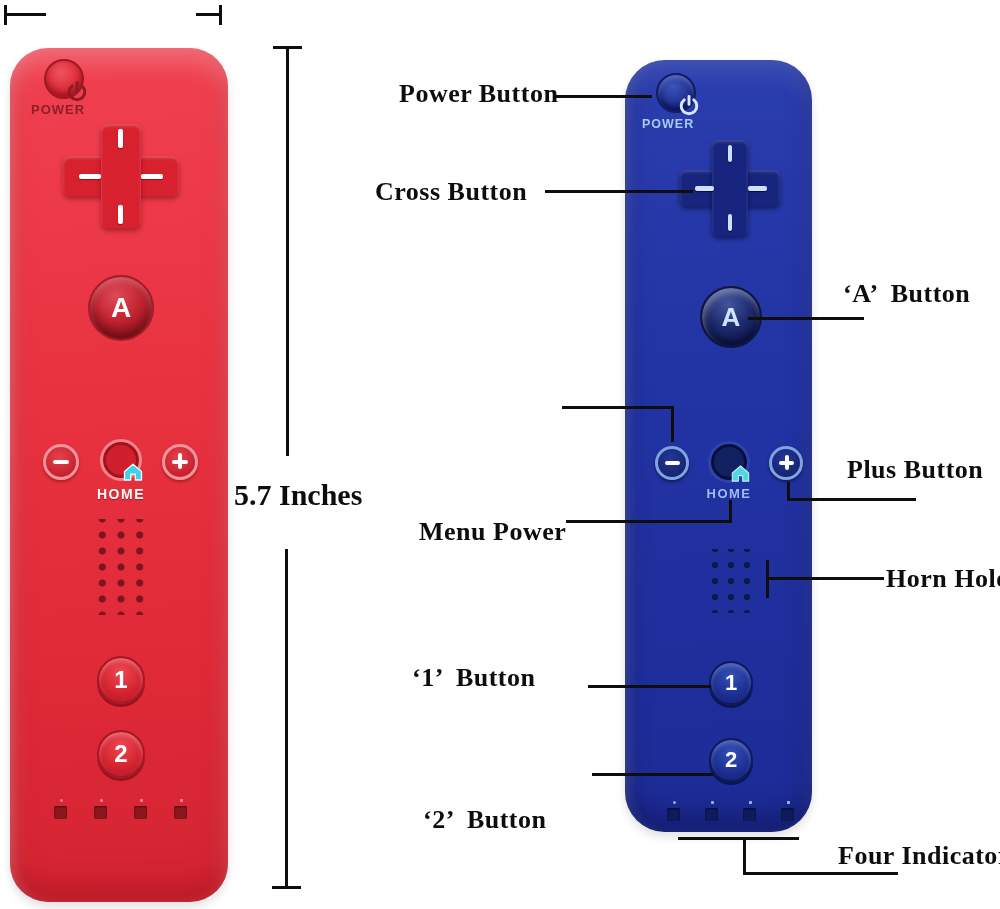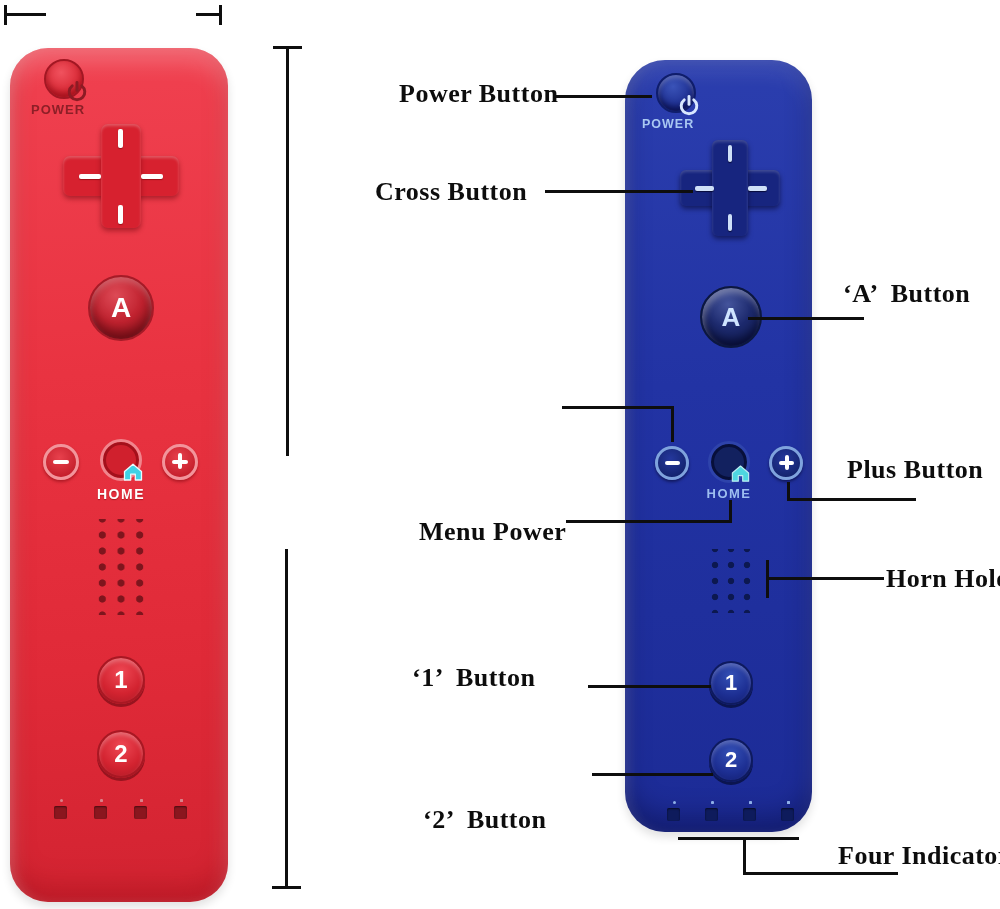--- a/index.html
+++ b/index.html
@@ -95,20 +95,21 @@
 
 <div class="canvas">
 
   <div class="ln" style="left:4px;top:5px;width:3px;height:20px;"></div>
   <div class="ln" style="left:4px;top:13px;width:42px;height:3px;"></div>
   <div class="ln" style="left:196px;top:13px;width:23px;height:3px;"></div>
   <div class="ln" style="left:219px;top:5px;width:3px;height:20px;"></div>
 
   <div class="ln" style="left:273px;top:46px;width:29px;height:3px;"></div>
   <div class="ln" style="left:286px;top:46px;width:3px;height:410px;"></div>
+  <div class="dim-text" style="left:234px;top:478px;">5.7 Inches</div>
   <div class="ln" style="left:285px;top:549px;width:3px;height:340px;"></div>
   <div class="ln" style="left:272px;top:886px;width:29px;height:3px;"></div>
 
   <div class="remote red">
     <div class="cbtn power" style="left:34px;top:11px;width:40px;height:40px;">
       <span style="position:static;">
         <svg viewBox="0 0 24 24" width="26" height="26">
           <path d="M12 3.2 V10.5" stroke="#8c1b24" stroke-width="2.7" stroke-linecap="round" fill="none"></path>
           <path d="M7.6 6.3 a7.2 7.2 0 1 0 8.8 0" stroke="#8c1b24" stroke-width="2.7" stroke-linecap="round" fill="none"></path>
         </svg>

